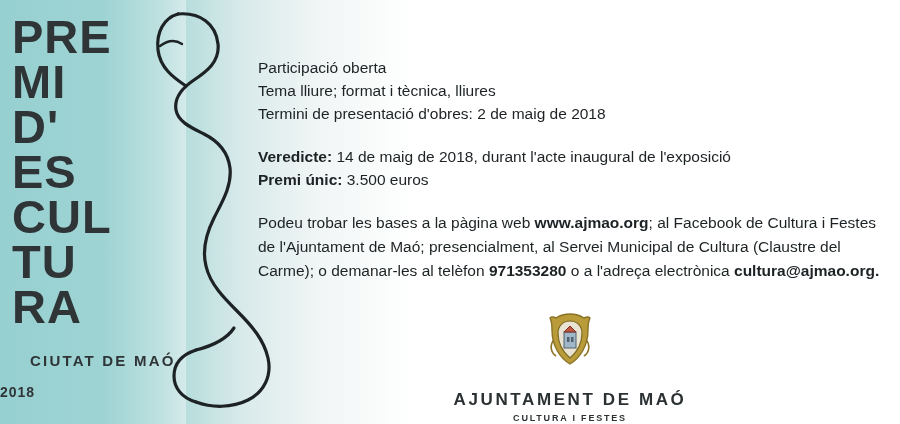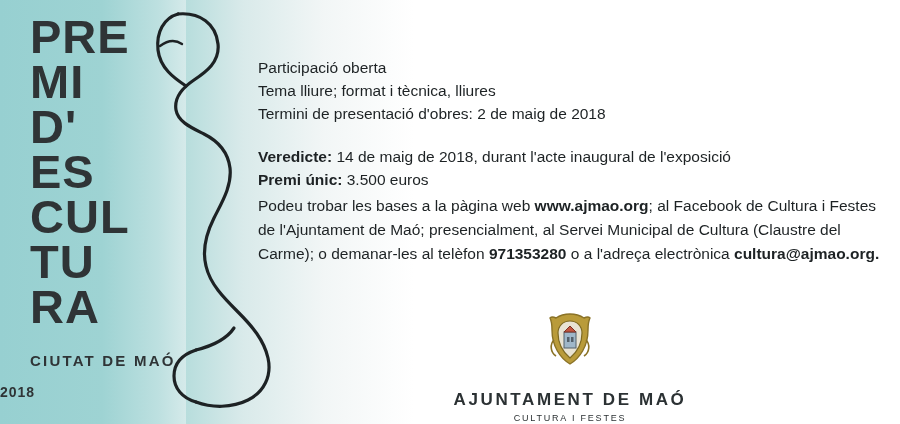--- a/index.html
+++ b/index.html
@@ -19,21 +19,21 @@
   .left-panel {
     position: absolute;
     left: 0; top: 0;
     width: 186px; height: 424px;
     background: linear-gradient(to right, #97d0d1 0%, #9ed3d3 55%, #bde0e0 85%, #d5eaea 100%);
   }
   .title-block {
     position: absolute;
     left: 0; top: 14px;
     width: 178px;
-    padding-left: 30px;
+    padding-left: 12px;
   }
   .title-line {
     font-weight: bold;
     font-size: 47px;
     line-height: 45px;
     letter-spacing: 1px;
     color: #2f3436;
     font-family: "Liberation Sans", sans-serif;
   }
   .subtitle {
@@ -64,41 +64,41 @@
   }
   
   .content {
     position: absolute;
     left: 258px; top: 56px;
     width: 625px;
     color: #1d2224;
   }
   .para { font-size: 15.5px; line-height: 23px; }
   .para.block-1 { margin-bottom: 20px; }
-  .para.block-2 { margin-bottom: 3px; }
+  .para.block-2 { margin-bottom: 20px; }
   .para.block-3 { line-height: 24px; }
   .b { font-weight: bold; }
   .logo-area {
     position: absolute;
     left: 440px; top: 312px;
     width: 260px;
     text-align: center;
   }
   .crest { margin: 0 auto; display: block; }
   .logo-name {
     margin-top: 22px;
     font-size: 17px;
     font-weight: bold;
     letter-spacing: 2.6px;
     color: #2b3133;
   }
   .logo-sub {
     margin-top: 3px;
     font-size: 9px;
-    font-weight: normal;
+    font-weight: bold;
     letter-spacing: 1.8px;
     color: #2b3133;
   }
 </style>
 </head>
 <body>
 
 <div class="poster">
 
   <div class="left-panel"></div>

